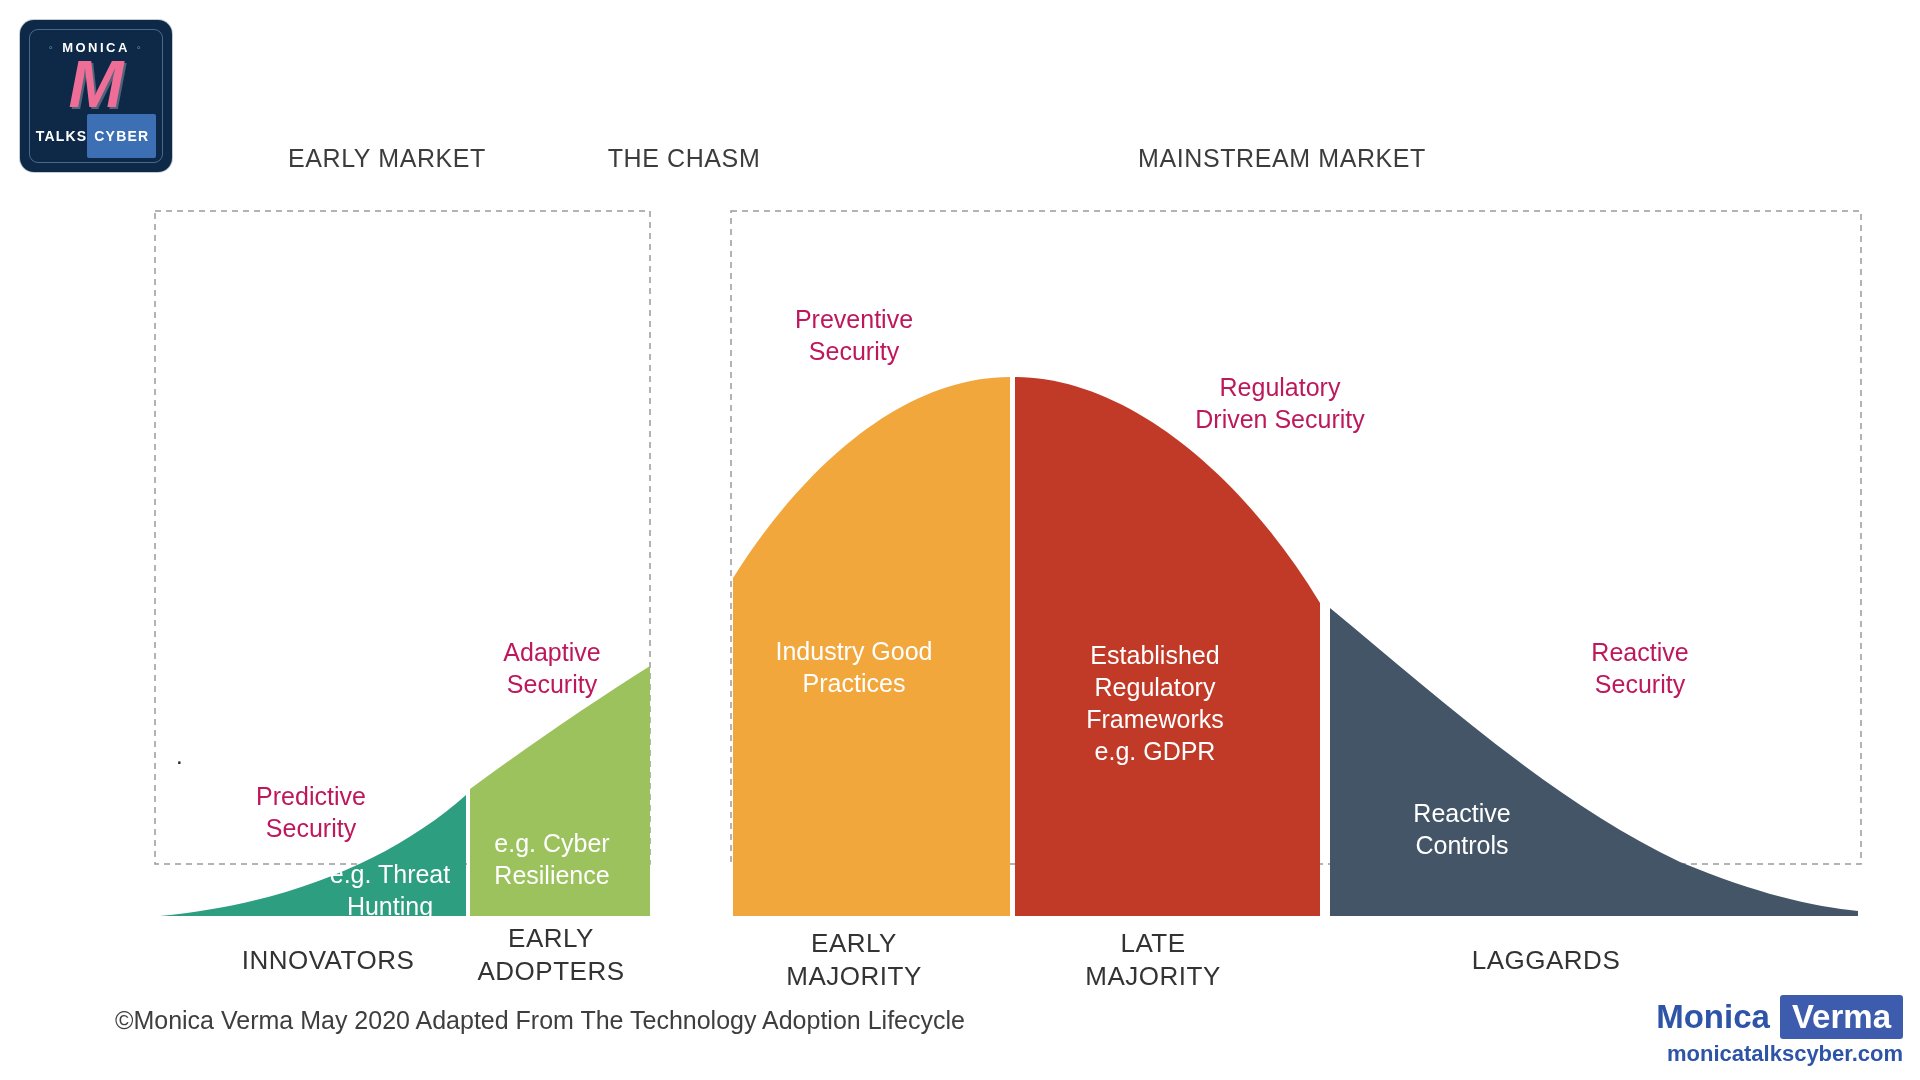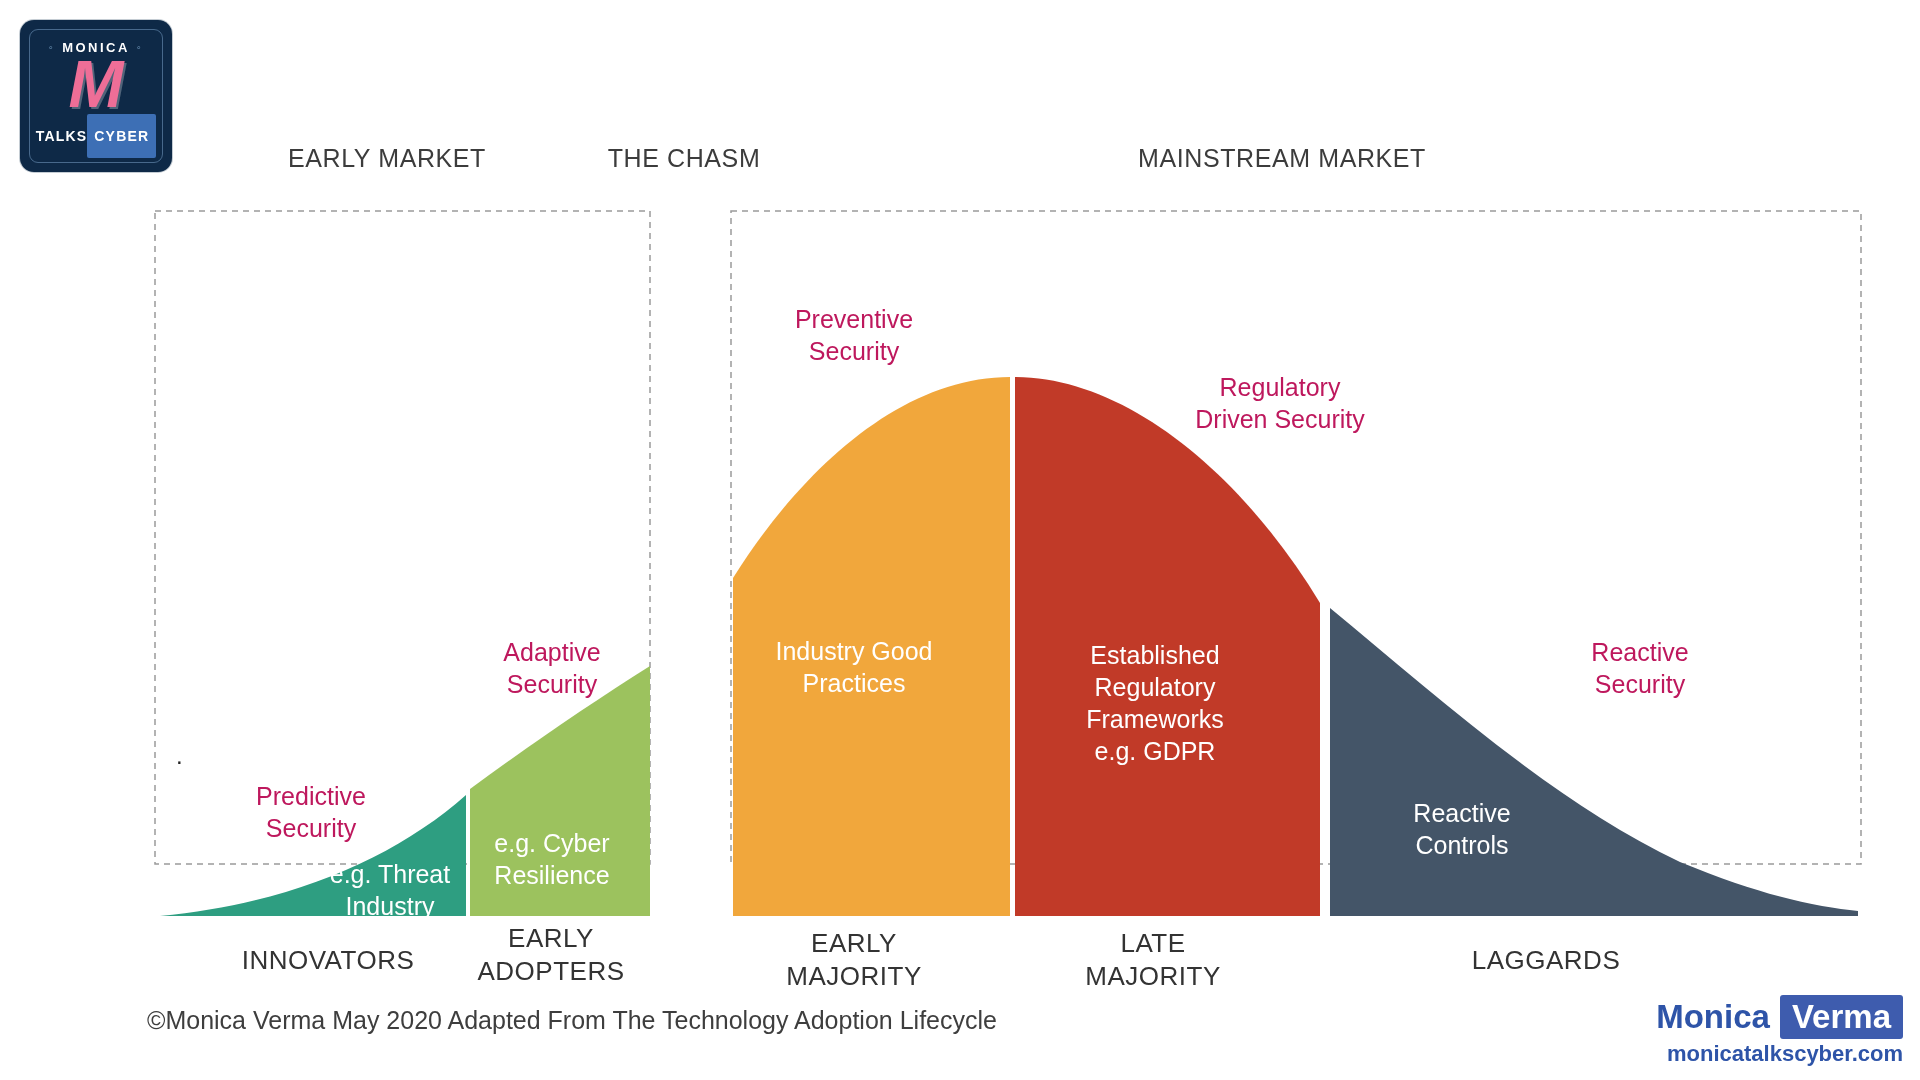--- a/index.html
+++ b/index.html
@@ -40,21 +40,21 @@
   .curve-label.dark { color:#be185d; }
   .curve-label.light { color:#ffffff; }
 
   .stage-label { position:absolute; transform:translateX(-50%); text-align:center;
                  font-size:26px; line-height:33px; color:#333333; letter-spacing:.5px;
                  white-space:pre-line; }
 
   .stray-dot { position:absolute; left:176px; top:742px; font-size:24px; color:#222222; }
 
   
-  .copyright { position:absolute; left:115px; top:1006px; font-size:25px; color:#3e3e3e;margin-left:32px; }
+  .copyright { position:absolute; left:115px; top:1006px; font-size:25px; color:#3e3e3e; }
   .mv-brand { position:absolute; top:995px; right:17px; display:flex; align-items:center;
               gap:10px; font-size:33px; font-weight:700; }
   .mv-last { color:#ffffff; padding:3px 12px; border-radius:3px; }
   .mv-site { position:absolute; top:1041px; right:17px; font-size:22px; font-weight:700; }
 </style>
 </head>
 <body>
 
 <div class="canvas">
 
@@ -96,21 +96,21 @@
   <div class="curve-label dark" style="left:552px;  top:636px">Adaptive
 Security</div>
   <div class="curve-label dark" style="left:854px;  top:303px">Preventive
 Security</div>
   <div class="curve-label dark" style="left:1280px; top:371px">Regulatory
 Driven Security</div>
   <div class="curve-label dark" style="left:1640px; top:636px">Reactive
 Security</div>
 
   <div class="curve-label light" style="left:390px;  top:858px">e.g. Threat
-Industry</div>
+Hunting</div>
   <div class="curve-label light" style="left:552px;  top:827px">e.g. Cyber
 Resilience</div>
   <div class="curve-label light" style="left:854px;  top:635px">Industry Good
 Practices</div>
   <div class="curve-label light" style="left:1155px; top:639px">Established
 Regulatory
 Frameworks
 e.g. GDPR</div>
   <div class="curve-label light" style="left:1462px; top:797px">Reactive
 Controls</div>

